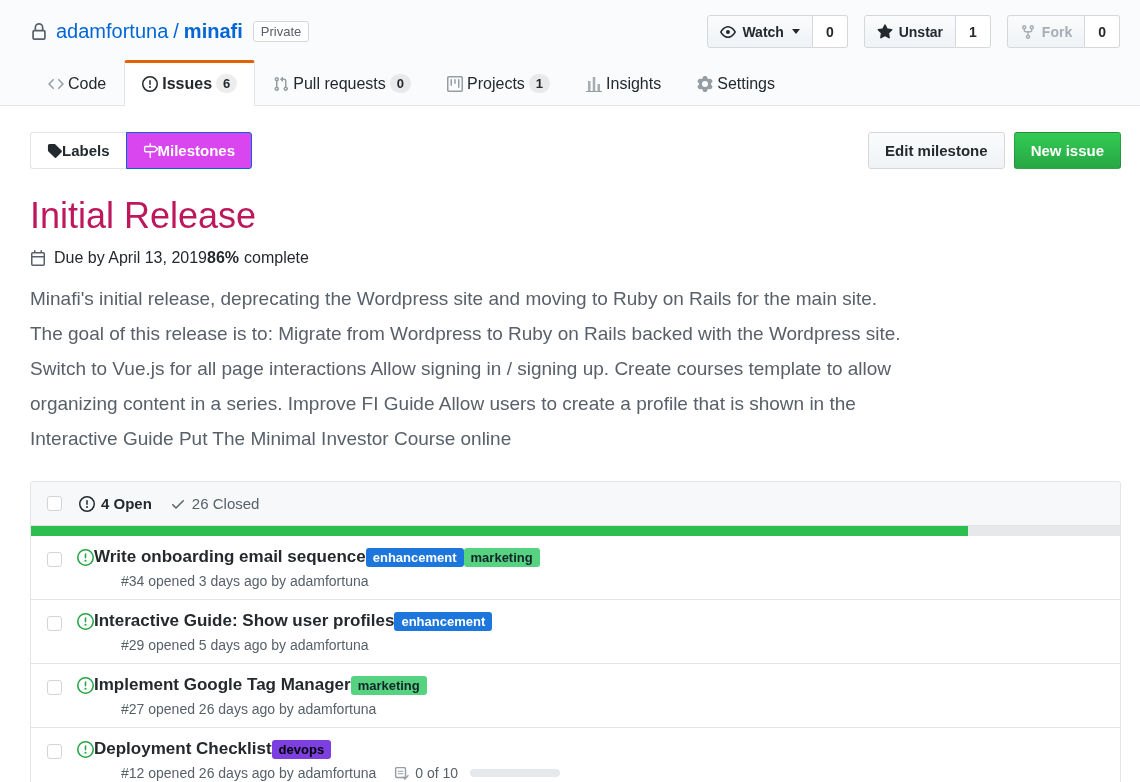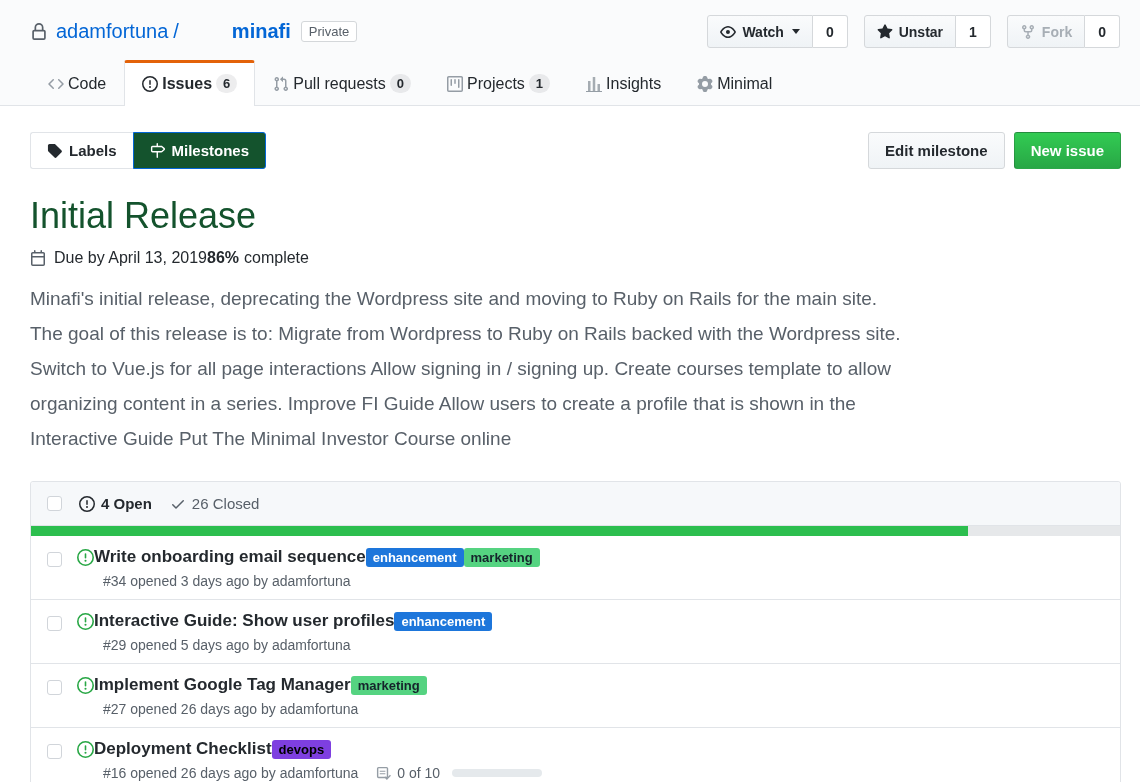--- a/index.html
+++ b/index.html
@@ -15,21 +15,21 @@
   
   .pagehead { background: #fafbfc; }
   .repo-bar {
     display: flex; justify-content: space-between; align-items: center;
     padding: 15px 20px 12px 30px;
   }
   .repo-title { display: flex; align-items: center; font-size: 20px; }
   .repo-title .lock { color: #586069; margin-right: 8px; }
   .repo-title a { color: #0366d6; text-decoration: none; cursor: pointer; }
   .repo-title .sep { color: #0366d6; margin: 0 5px; }
-  .repo-title .repo-name { font-weight: 700; margin-left: 48px; }
+  .repo-title .repo-name { font-weight: 700; }
   .badge-private {
     margin-left: 10px; font-size: 13px; color: #586069;
     border: 1px solid #d4d7da; border-radius: 3px; padding: 2px 7px;
     background: #fff;
   }
   .actions { display: flex; gap: 16px; }
   .btn-group { display: flex; }
   .soc-btn {
     height: 33px; padding: 0 12px; display: flex; align-items: center; gap: 6px;
     font-size: 14px; font-weight: 700; color: #24292e;
@@ -72,46 +72,46 @@
     font-size: 13px; font-weight: 600; color: #24292e;
     background: rgba(27,31,35,0.08); border-radius: 10px; padding: 2px 7px;
   }
 
   
   .container { padding: 0 19px 0 30px; }
 
   .subnav { display: flex; justify-content: space-between; margin-top: 26px; }
   .subnav-group { display: flex; }
   .subnav-item {
-    height: 37px; padding: 0 16px; display: flex; align-items: center; gap: 7px;
+    height: 37px; padding: 0 16px; display: flex; align-items: center; 
     font-size: 15px; font-weight: 700; cursor: pointer;
     background: #fff; color: #24292e; border: 1px solid #e1e4e8;
   }
   .subnav-item:first-child { border-radius: 3px 0 0 3px; border-right: none; }
   .subnav-item.selected {
-    background: #14532d; color: #fff; border-color: #0366d6;
+    background: #d946ef; color: #fff; border-color: #0366d6;
     border-radius: 0 3px 3px 0;
   }
   .subnav-item .octicon { color: inherit; }
   .right-btns { display: flex; gap: 9px; }
   .btn {
     height: 37px; padding: 0 16px; display: inline-flex; align-items: center;
     font-size: 15px; font-weight: 700; border-radius: 3px; cursor: pointer;
   }
   .btn-gray {
     color: #24292e; background: linear-gradient(#fafbfc, #eff3f6);
     border: 1px solid #d5d8db;
     text-align: center;
   }
   .btn-green {
     color: #fff; background: linear-gradient(#32cb53, #28a745);
     border: 1px solid rgba(27,31,35,0.2);
   }
 
-  .milestone-title { margin-top: 26px; font-size: 36px; font-weight: 400; color: #14532d; }
+  .milestone-title { margin-top: 26px; font-size: 36px; font-weight: 400; color: #be185d; }
 
   .due-line { display: flex; align-items: center; margin-top: 12px; font-size: 16px; }
   .due-line .octicon { color: #586069; margin-right: 8px; }
   .due-line .pct { font-weight: 700; margin-right: 5px; }
 
   .description {
     margin-top: 14px; max-width: 872px;
     font-size: 19px; line-height: 35px; color: #586069;
   }
 
@@ -145,21 +145,21 @@
   .open-icon { color: #28a745; }
   .issue-title { font-size: 17px; font-weight: 700; color: #24292e; text-decoration: none; cursor: pointer; }
   .issue-label {
     font-size: 13px; font-weight: 600; padding: 3px 7px; border-radius: 3px;
     cursor: pointer; line-height: 1;
   }
   .label-enhancement { background: #1d76db; color: #fff; }
   .label-marketing { background: #55d381; color: #15232b; }
   .label-devops { background: #7e3fe0; color: #000000; }
   .meta-line {
-    display: flex; align-items: flex-end; margin-left: 26px; margin-top: 6px;
+    display: flex; align-items: flex-end; margin-left: 44px; margin-top: 6px;
     font-size: 14px; color: #586069;
   }
   .tasklist { display: flex; align-items: center; gap: 6px; margin-left: 18px; color: #586069; }
   .task-bar {
     width: 90px; height: 8px; border-radius: 4px; background: #e5e9ec;
     margin-left: 6px; overflow: hidden;
   }
   .task-bar .fill { height: 100%; background: #2cbe4e; }
 
   input[type="checkbox"] {
@@ -266,21 +266,21 @@
           </svg>
       </span>
       <span>Insights</span>
     </div>
     <div class="tab">
       <span class="octicon">
         <svg width="16" height="16" viewBox="0 0 16 16" fill="currentColor">
             <path d="M8 0c.237 0 .47.01.701.031.744.064 1.29.614 1.459 1.26l.288 1.106c.018.066.079.158.212.224.231.114.454.243.668.386.123.082.233.09.299.071l1.103-.303c.644-.176 1.392.021 1.82.63.27.385.506.792.704 1.218.315.675.111 1.422-.364 1.891l-.814.806c-.049.048-.098.147-.088.294a6.1 6.1 0 0 1 0 .772c-.01.147.039.246.088.294l.814.806c.475.469.679 1.216.364 1.891a7.98 7.98 0 0 1-.704 1.217c-.428.61-1.176.807-1.82.63l-1.102-.302c-.067-.019-.177-.011-.3.071a5.9 5.9 0 0 1-.668.386c-.133.066-.194.158-.211.224l-.29 1.106c-.168.646-.715 1.196-1.458 1.26a8.01 8.01 0 0 1-1.402 0c-.743-.064-1.289-.614-1.458-1.26l-.289-1.106c-.018-.066-.079-.158-.212-.224a5.74 5.74 0 0 1-.668-.386c-.123-.082-.233-.09-.299-.071l-1.103.303c-.644.176-1.392-.021-1.82-.63a8.12 8.12 0 0 1-.704-1.218c-.315-.675-.111-1.422.363-1.891l.815-.806c.05-.048.098-.147.088-.294a6.1 6.1 0 0 1 0-.772c.01-.147-.038-.246-.088-.294l-.815-.806C.635 6.045.431 5.298.746 4.623a7.92 7.92 0 0 1 .704-1.217c.428-.61 1.176-.807 1.82-.63l1.102.302c.067.019.177.011.3-.071.214-.143.437-.272.668-.386.133-.066.194-.158.211-.224l.29-1.106C6.009.645 6.556.095 7.299.03 7.53.01 7.764 0 8 0Zm3 8a3 3 0 1 0-6 0 3 3 0 0 0 6 0Z"></path>
           </svg>
       </span>
-      <span>Minimal</span>
+      <span>Settings</span>
     </div>
   </div>
 </div>
 
 <div class="container">
 
   <div class="subnav">
     <div class="subnav-group">
       <div class="subnav-item">
         <span class="octicon">
@@ -408,21 +408,21 @@
         <div class="title-line">
           <span class="octicon open-icon">
             <svg width="17" height="17" viewBox="0 0 16 16" fill="currentColor">
                 <path d="M8 1.5a6.5 6.5 0 1 0 0 13 6.5 6.5 0 0 0 0-13ZM0 8a8 8 0 1 1 16 0A8 8 0 0 1 0 8Zm9 3a1 1 0 1 1-2 0 1 1 0 0 1 2 0Zm-.25-6.25a.75.75 0 0 0-1.5 0v3.5a.75.75 0 0 0 1.5 0v-3.5Z"></path>
               </svg>
           </span>
           <a class="issue-title">Deployment Checklist</a>
           <span class="issue-label label-devops">devops</span>
         </div>
         <div class="meta-line">
-          <span>#16 opened 26 days ago by adamfortuna</span>
+          <span>#12 opened 26 days ago by adamfortuna</span>
           <span class="tasklist">
             <span class="octicon">
               <svg width="15" height="15" viewBox="0 0 16 16" fill="#959da5">
                   <path d="M2.75 1h8.5C12.216 1 13 1.784 13 2.75v8.5A1.75 1.75 0 0 1 11.25 13h-8.5A1.75 1.75 0 0 1 1 11.25v-8.5C1 1.784 1.784 1 2.75 1Zm-.25 1.75v8.5c0 .138.112.25.25.25h8.5a.25.25 0 0 0 .25-.25v-8.5a.25.25 0 0 0-.25-.25h-8.5a.25.25 0 0 0-.25.25ZM4 5h6v1.2H4Zm0 2.6h6v1.2H4Z"></path>
                   <path d="m9.9 11.1 1.7 1.7 3.3-3.4 1 1-4.3 4.4-2.7-2.7Z" fill="#959da5"></path>
                 </svg>
             </span>
             <span>0 of 10</span>
             <span class="task-bar">
               <span class="fill" style="display: block; width: 0%;"></span>

